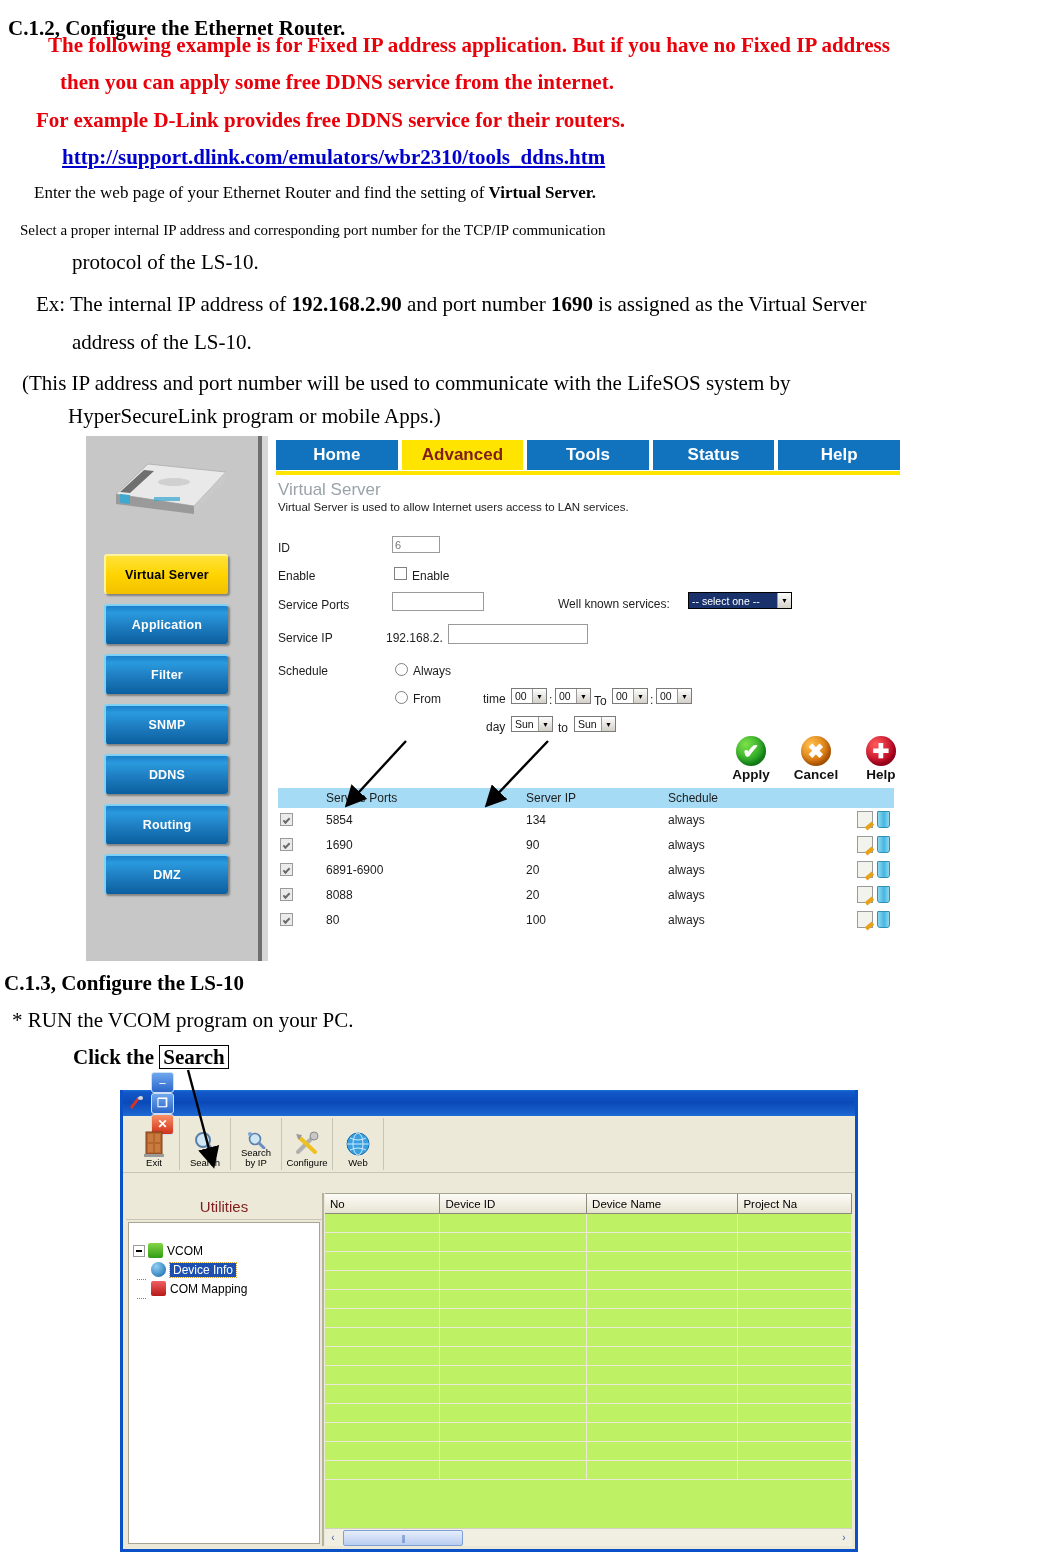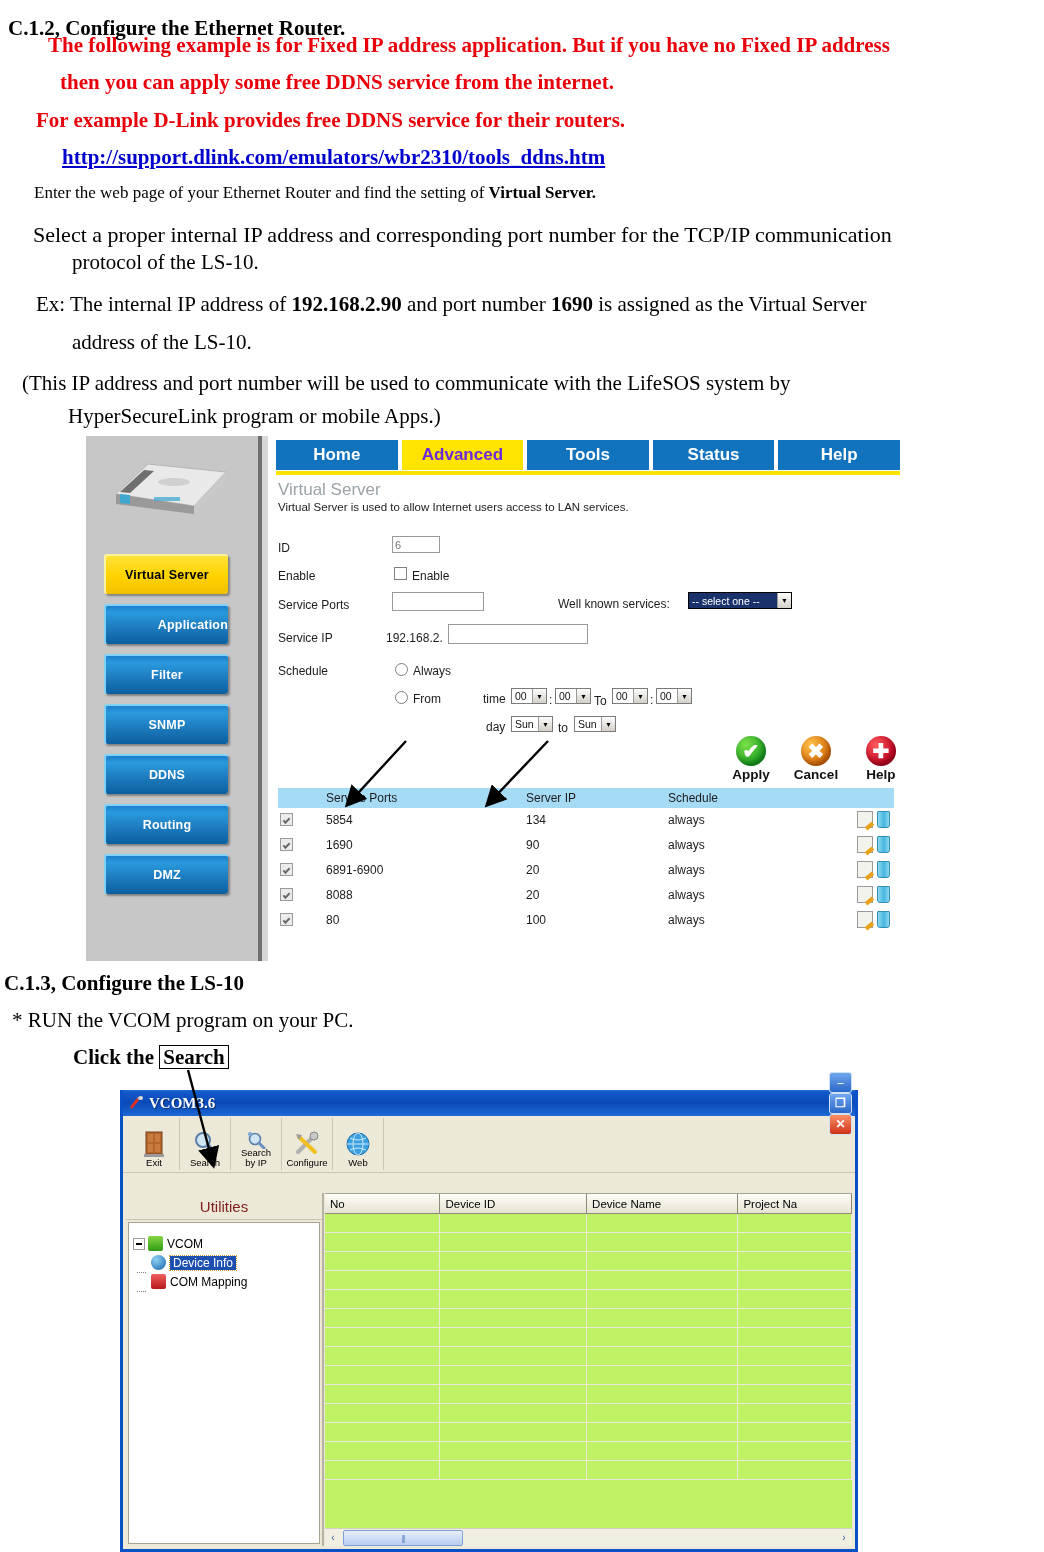--- a/index.html
+++ b/index.html
@@ -19,21 +19,21 @@
   .t-red    { color: #e8000a; font-weight: bold; }
   .t-link   { color: #0000cc; font-weight: bold; text-decoration: underline; }
   .b        { font-weight: bold; }
 
   #heading-c12   { left: 8px;   top: 16px;   font-size: 21px; font-weight: bold; }
   #red-line-1    { left: 48px;  top: 33px;  font-size: 21px; }
   #red-line-2    { left: 60px;  top: 70px;  font-size: 21px; }
   #red-line-3    { left: 36px;  top: 108px; font-size: 21px; }
   #ddns-link     { left: 62px;  top: 145px; font-size: 21px; }
   #line-enter    { left: 34px;  top: 183px; font-size: 17px; }
-  #line-select   { left: 33px;  top: 222px; font-size: 22px; font-family: Liberation Serif, serif; }
+  #line-select   { left: 20px;  top: 222px; font-size: 15px; font-family: Liberation Serif, serif; }
   #line-protocol { left: 72px;  top: 250px; font-size: 21px; }
   #line-ex       { left: 36px;  top: 292px; font-size: 21px; }
   #line-address  { left: 72px;  top: 330px; font-size: 21px; }
   #line-this     { left: 22px;  top: 371px; font-size: 21px; }
   #line-hyper    { left: 68px;  top: 404px; font-size: 21px; }
 
   #heading-c13   { left: 4px;   top: 971px;  font-size: 21px; font-weight: bold; }
   #line-run      { left: 12px;  top: 1008px; font-size: 21px; }
   #line-click    { left: 73px;  top: 1045px; font-size: 21px; font-weight: bold; }
   #search-box {
@@ -90,21 +90,21 @@
   #router-tabs {
     position: absolute; left: 8px; top: 4px; right: 4px; height: 30px;
     display: flex; gap: 4px;
   }
   .rtr-tab {
     flex: 1; display: flex; align-items: center; justify-content: center;
     font-family: "Liberation Sans", sans-serif;
     font-size: 17px; font-weight: bold;
     background: #1173bd; color: #ffffff;
   }
-  .rtr-tab.active { background: #ffe400; color: #6d28d9; }
+  .rtr-tab.active { background: #ffe400; color: #7f1d1d; }
   #tab-underline {
     position: absolute; left: 8px; top: 35px; right: 4px; height: 4px;
     background: #ffe400;
   }
   #rtr-title {
     position: absolute; left: 10px; top: 44px;
     font-family: "Liberation Sans", sans-serif;
     font-size: 17px; color: #9aa3a8;
   }
   #rtr-subtitle {
@@ -250,21 +250,21 @@
   }
   .panel-head {
     height: 26px; display: flex; align-items: center; justify-content: center;
     background: #ece9d8;
     border-bottom: 1px solid #c9c5b4;
     font-family: "Liberation Sans", sans-serif;
     font-size: 15px; color: #7f1d1d;
   }
   #vcom-tree {
     flex: 1; background: #ffffff; margin: 2px; border: 1px solid #a8a494;
-    padding: 11px 4px; font-family: "Liberation Sans", sans-serif; font-size: 12px;
+    padding: 18px 4px; font-family: "Liberation Sans", sans-serif; font-size: 12px;
   }
   .tree-row { display: flex; align-items: center; height: 19px; }
   .tree-expander {
     width: 10px; height: 10px; border: 1px solid #9a9a9a; background: #fff;
     margin-right: 3px; position: relative; flex: none;
   }
   .tree-expander:after {
     content: ""; position: absolute; left: 2px; top: 4px;
     width: 6px; height: 2px; background: #000;
   }
@@ -360,21 +360,21 @@
       <polygon points="92,56 92,64 124,31 124,22" fill="#c9c9c9"></polygon>
       <polygon points="18,42 42,20 52,21 28,43" fill="#6f6f6f"></polygon>
       <polygon points="18,44 18,53 28,54 28,45" fill="#3fa8cf"></polygon>
       <ellipse cx="72" cy="32" rx="16" ry="4" fill="#d0d0d0"></ellipse>
       <polygon points="52,47 78,47 78,51 52,51" fill="#3fa8cf" opacity="0.75"></polygon>
     </svg>
     <div id="router-btns">
         <div class="rtr-btn yellow" style="top: 118px;">
           <span>Virtual Server</span>
         </div>
-        <div class="rtr-btn blue" style="top: 168px; justify-content: flex-end;">
+        <div class="rtr-btn blue" style="top: 168px;">
           <span>Application</span>
         </div>
         <div class="rtr-btn blue" style="top: 218px;">
           <span>Filter</span>
         </div>
         <div class="rtr-btn blue" style="top: 268px;">
           <span>SNMP</span>
         </div>
         <div class="rtr-btn blue" style="top: 318px;">
           <span>DDNS</span>
@@ -557,21 +557,20 @@
 </div>
 
 <div id="vcom-window">
 
   <div id="vcom-titlebar">
     <svg id="vcom-app-icon" viewBox="0 0 16 16">
       <path d="M2,12 L9,3 L11,5 L4,14 z" fill="#e03020"></path>
       <path d="M9,3 L12,1 L14,3 L11,5 z" fill="#c0c0c0"></path>
       <circle cx="13" cy="3" r="2" fill="#d8d8d8"></circle>
     </svg>
-    <div id="vcom-title">VCOM3.6</div>
     <div id="vcom-winbtns">
         <div class="win-btn">
           <span>–</span>
         </div>
         <div class="win-btn">
           <span>❐</span>
         </div>
         <div class="win-btn close">
           <span>✕</span>
         </div>

